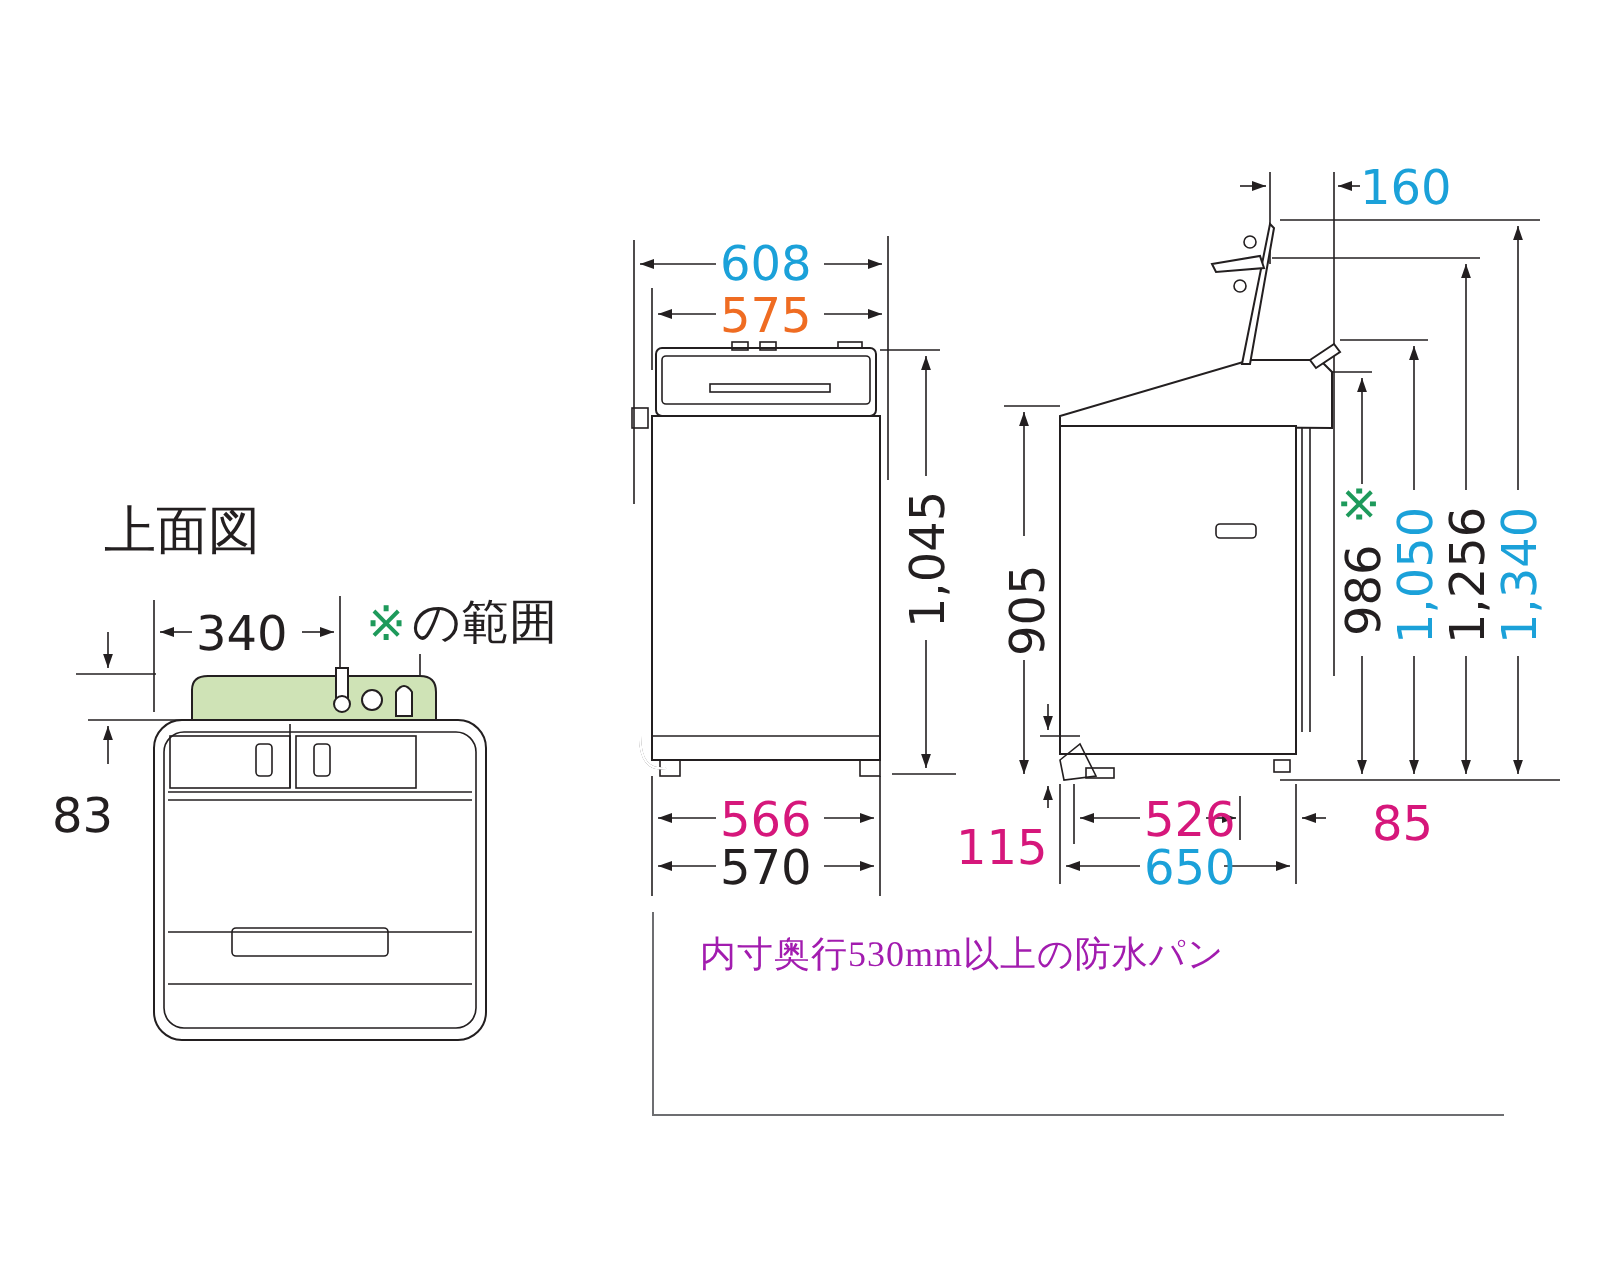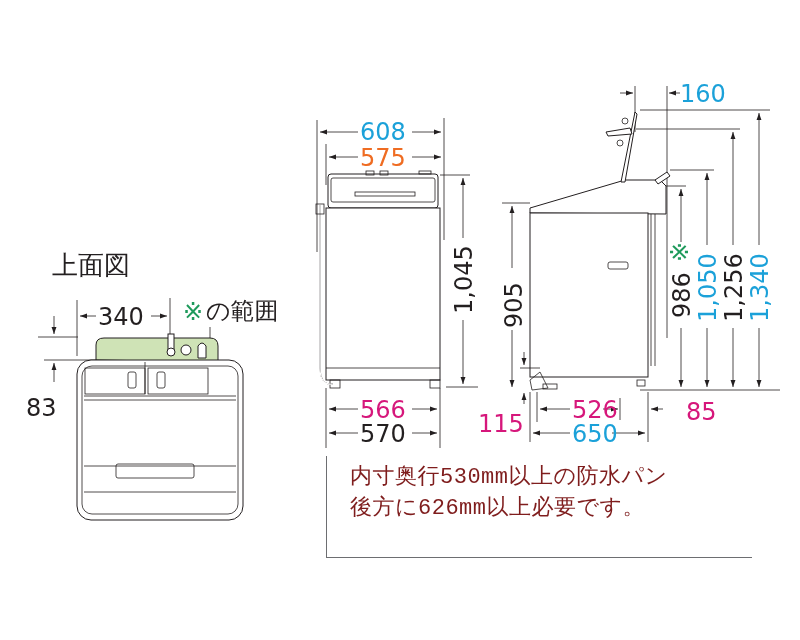--- a/index.html
+++ b/index.html
@@ -7,22 +7,22 @@
            font-family: "DejaVu Sans", "Liberation Sans", sans-serif; }
     svg { position: absolute; left: 0; top: 0; }
     .ln { stroke: #231f20; stroke-width: 1; fill: none; }
     .thin { stroke: #231f20; stroke-width: 0.8; fill: none; }
     .body { stroke: #231f20; stroke-width: 1; fill: #ffffff; }
     .dim-text { font-family: "DejaVu Sans", sans-serif; font-size: 24px; }
     .title-text { font-family: "DejaVu Sans", sans-serif; font-size: 26px; fill: #231f20; }
     .note-box { position: absolute; left: 326px; top: 456px; width: 426px; height: 102px;
                 border-left: 1px solid #6d6e71; border-bottom: 1px solid #6d6e71; box-sizing: border-box; }
     .note-text { position: absolute; left: 350px; top: 462px; width: 400px;
-                 font-family: Liberation Mono, monospace; font-size: 22px; line-height: 31px;
-                 color: #7f1d1d; letter-spacing: 0.5px; }
+                 font-family: Liberation Serif, serif; font-size: 18px; line-height: 31px;
+                 color: #a21caf; letter-spacing: 0.5px; }
     .note-line { display: block; white-space: nowrap; }
   </style>
 </head>
 <body>
 
 <svg width="800" height="640" viewBox="0 0 800 640">
   <defs>
     <marker id="arr" viewBox="0 0 10 10" refX="10" refY="5" markerWidth="9" markerHeight="9" orient="auto-start-reverse">
       <path d="M0,1.5 L10,5 L0,8.5 z" fill="#231f20"></path>
     </marker>
@@ -174,14 +174,13 @@
     <text x="686" y="420" class="dim-text" fill="#d6177b">85</text>
     <line class="thin" x1="533" y1="433" x2="570" y2="433" marker-start="url(#arr)"></line>
     <line class="thin" x1="612" y1="433" x2="645" y2="433" marker-end="url(#arr)"></line>
     <text x="572" y="442" class="dim-text" fill="#1ba1d9">650</text>
   </g>
 </svg>
 
 <div class="note-box"></div>
 <div class="note-text">
   <span class="note-line">内寸奥行530mm以上の防水パン</span>
-  <span class="note-line">後方に626mm以上必要です。</span>
 </div>
 
 </body></html>

